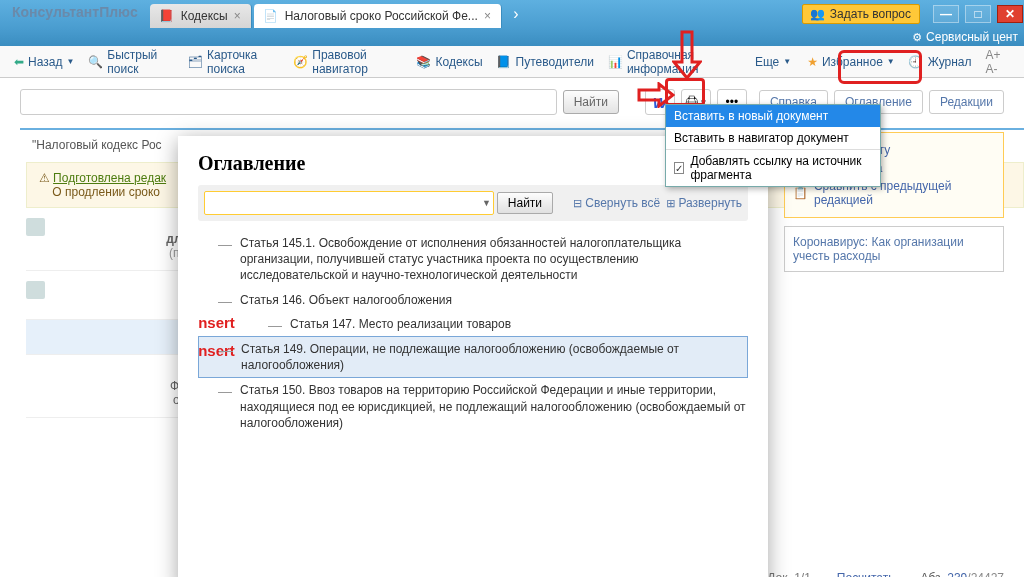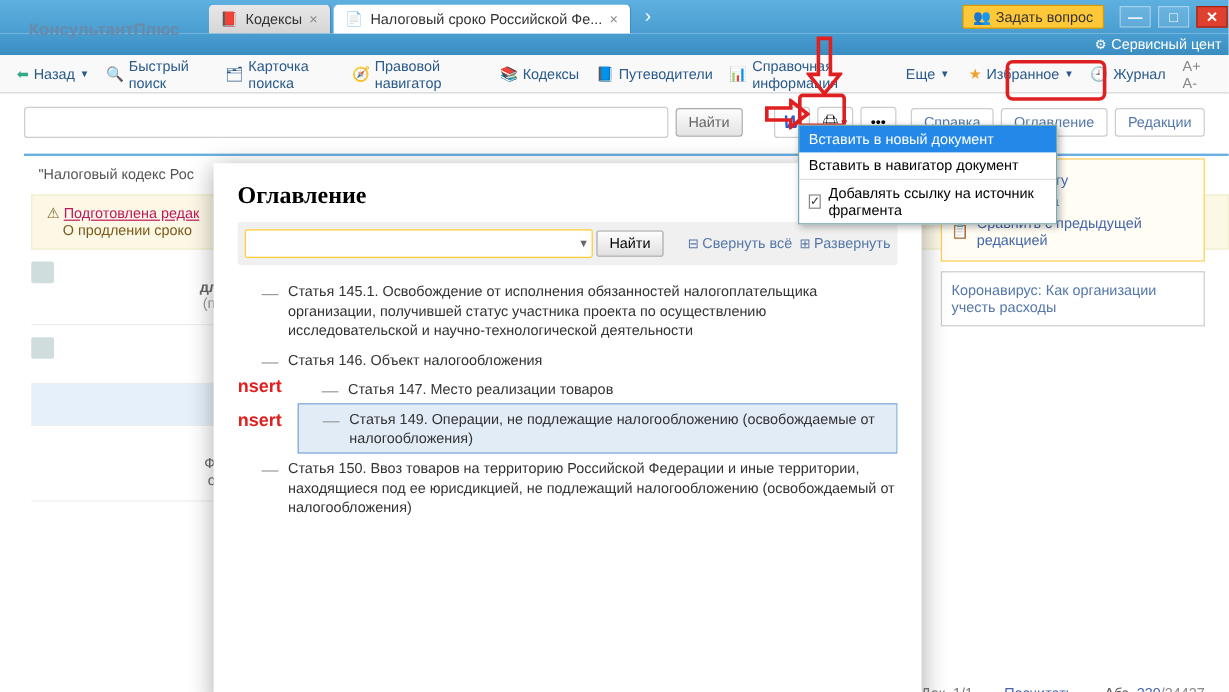--- a/index.html
+++ b/index.html
@@ -1,20 +1,20 @@
 <!DOCTYPE html>
 <html><head>
 <meta charset="utf-8">
 <style>
 *{box-sizing:border-box;margin:0;padding:0;font-family:Tahoma,Arial,sans-serif;font-size:12px}
 body{width:1024px;height:577px;background:#fff;overflow:hidden;position:relative}
 .titlebar{height:28px;background:linear-gradient(#5eb0e0,#4a9dd0);display:flex;align-items:stretch;color:#333}
 .tab{display:flex;align-items:center;padding:0 10px;gap:6px;border-right:1px solid #3a8dc0;background:linear-gradient(#e8e8e8,#d5d5d5);margin-top:4px;border-radius:4px 4px 0 0;margin-right:2px;height:24px}
 .tab.active{background:#fff}
-.tab.brand{background:none;color:#6a8aaa;font-weight:bold;font-size:14px;border:none;padding:0 12px;margin:12px}
+.tab.brand{background:none;color:#6a8aaa;font-weight:bold;font-size:14px;border:none;padding:0 12px;margin:0}
 .tab-close{color:#888;cursor:pointer}
 .tab-new{width:24px;display:flex;align-items:center;justify-content:center;color:#fff;font-size:16px}
 .titlebar-right{margin-left:auto;display:flex;align-items:center;gap:4px}
 .ask-btn{background:#ffc838;border:1px solid #d99a00;padding:2px 8px;border-radius:2px;margin-right:8px;display:flex;align-items:center;gap:4px}
 .win-btn{width:26px;height:18px;display:flex;align-items:center;justify-content:center;color:#fff;font-weight:bold;border:1px solid rgba(255,255,255,.4);margin:0 1px;background:rgba(255,255,255,.1)}
 .win-btn.close{background:#e04030;border-color:#a02010}
 .svc{color:#fff;font-size:11px;padding:0 6px;display:flex;align-items:center;gap:4px}
 .toolbar{height:32px;background:#f9f9f9;border-bottom:1px solid #ccc;display:flex;align-items:center;padding:0 8px;gap:2px}
 .tb-item{display:flex;align-items:center;gap:4px;padding:3px 6px;border-radius:3px;cursor:pointer;color:#2a5a8a}
 .tb-sep{flex:1}
@@ -148,21 +148,21 @@
     <div class="icon-btn">•••</div>
     <div class="right-tabs">
       <div class="right-tab">Справка</div>
       <div class="right-tab">Оглавление</div>
       <div class="right-tab">Редакции</div>
     </div>
   </div>
 
   <div class="doc-title-bar">"Налоговый кодекс Рос</div>
   <div class="warn-bar">
-    ⚠ <span style="text-decoration:underline;color:#be185d">Подготовлена редак</span><br>
+    ⚠ <span style="text-decoration:underline;color:#4d7c0f">Подготовлена редак</span><br>
     &nbsp;&nbsp;&nbsp;&nbsp;<span>О продлении сроко</span>
   </div>
 
   <div class="left-stub">
     <div class="stub-row">
         <div class="ic"></div>
         <div style="text-align:right;width:100%"><span>2</span><br><span>для це</span><br><span style="font-weight:normal;color:#999">(пп. 20</span></div>
       </div>
     <div class="stub-row">
         <div class="ic"></div>
@@ -199,21 +199,21 @@
         </div>
       <div style="position:relative">
         <span class="insert-lbl" style="top:2px">Insert</span>
         <div class="toc-item" style="margin-left:50px">
             <div class="toc-line"></div>
             <div class="toc-text">Статья 147. Место реализации товаров</div>
           </div>
       </div>
       <div style="position:relative">
         <span class="insert-lbl" style="top:6px">Insert</span>
-        <div class="toc-item sel" style="margin-left:50px">
+        <div class="toc-item sel" style="">
             <div class="toc-line"></div>
             <div class="toc-text">Статья 149. Операции, не подлежащие налогообложению (освобождаемые от налогообложения)</div>
           </div>
       </div>
       <div class="toc-item">
           <div class="toc-line"></div>
           <div class="toc-text">Статья 150. Ввоз товаров на территорию Российской Федерации и иные территории, находящиеся под ее юрисдикцией, не подлежащий налогообложению (освобождаемый от налогообложения)</div>
         </div>
     </div>
   </div>

